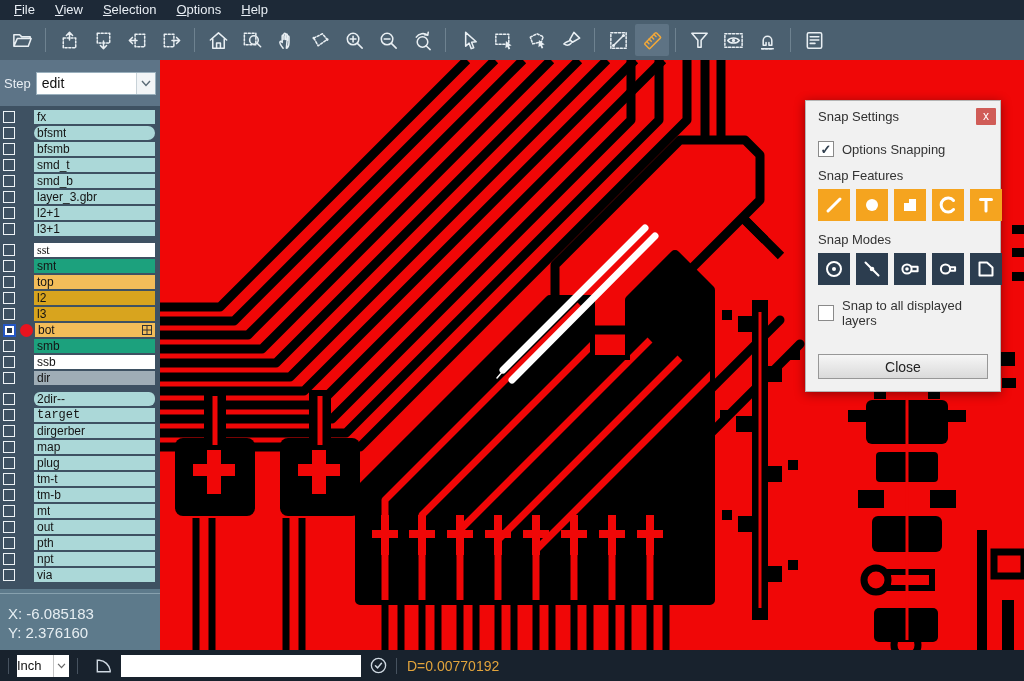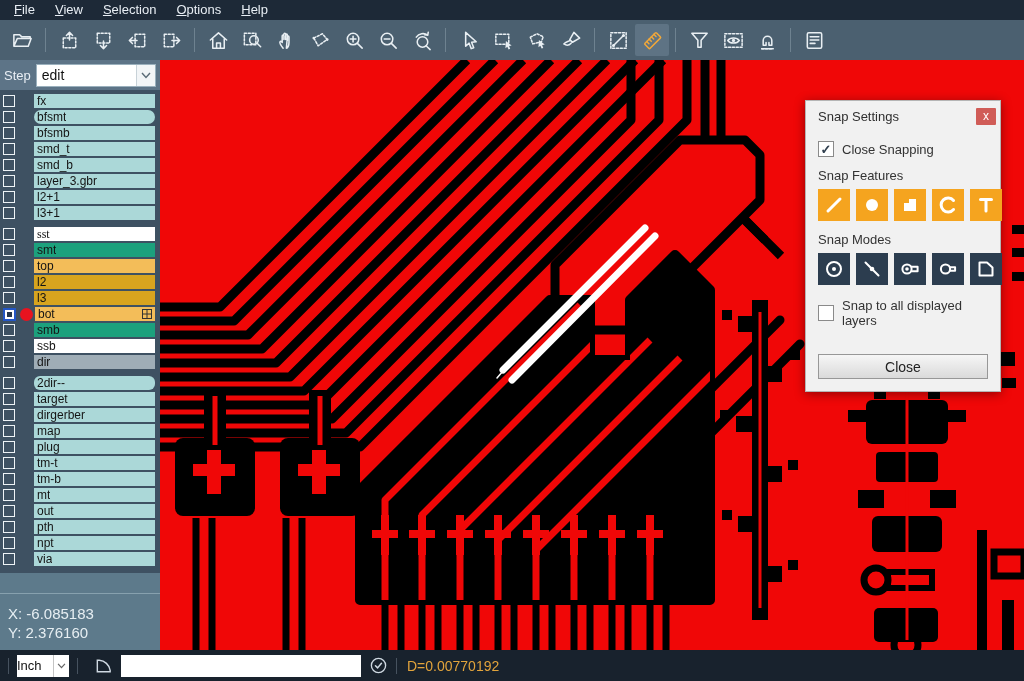--- a/index.html
+++ b/index.html
@@ -11,21 +11,21 @@
   .menu-item::first-letter{text-decoration:underline}
   
   .toolbar{height:40px;background:#4b6070;display:flex;align-items:center;padding-left:5px}
   .tbtn{width:34px;height:32px;display:flex;align-items:center;justify-content:center;border-radius:2px;flex:0 0 auto}
   .tbtn.active{background:#5e7384}
   .tbtn svg{stroke:#e9eff3;fill:none;stroke-width:1.6;stroke-linecap:round;stroke-linejoin:round}
   .tbtn.orange svg{stroke:#f0a73a}
   .tsep{width:1px;height:24px;background:#6e8290;margin:0 6px;flex:0 0 auto}
   
   .sidebar{position:absolute;left:0;top:60px;width:160px;bottom:31px;background:#3e5162;display:flex;flex-direction:column}
-  .stepbar{height:30px;background:#5d7487;display:flex;align-items:center;padding:0 4px;flex:0 0 auto}
+  .stepbar{height:46px;background:#5d7487;display:flex;align-items:center;padding:0 4px;flex:0 0 auto}
   .step-label{color:#e8eef4;font-size:13px;margin-right:5px}
   .step-select{flex:1;height:21px;background:#fff;display:flex;align-items:center;border:1px solid #9ab0bd}
   .step-select .val{flex:1;font-size:14px;color:#111;padding-left:5px}
   .step-select .chev{width:18px;height:100%;display:flex;align-items:center;justify-content:center;border-left:1px solid #c8d2d8;background:#f2f5f7}
   .layer-list{padding-top:4px}
   .layer-group{display:flex;flex-direction:column;gap:2px;margin-bottom:7px}
   .layer-row{display:flex;align-items:center;height:14px}
   .lcheck{width:10px;height:10px;border:1.5px solid #eef3f6;margin:0 2px 0 3px;flex:0 0 auto}
   .layer-row.active .lcheck{border:2px solid #2457c5;background:#fff;width:9px;height:9px;position:relative}
   .layer-row.active .lcheck::after{content:"";position:absolute;left:2px;top:2px;width:5px;height:5px;background:#26374a}
@@ -403,21 +403,21 @@
           <span class="lind"></span>
           <span class="lname" style="background: rgb(171, 216, 216); border-radius: 6px;">
             <span class="lname-text">2dir--</span>
 
           </span>
         </div>
 
         <div class="layer-row">
           <span class="lcheck"></span>
           <span class="lind"></span>
-          <span class="lname" style="background: rgb(171, 216, 216);">
+          <span class="lname" style="background: rgb(171, 216, 216); font-family: Liberation Mono, monospace;">
             <span class="lname-text">target</span>
 
           </span>
         </div>
 
         <div class="layer-row">
           <span class="lcheck"></span>
           <span class="lind"></span>
           <span class="lname" style="background: rgb(171, 216, 216);">
             <span class="lname-text">dirgerber</span>
@@ -657,21 +657,21 @@
 <div class="snap-dialog">
   <div class="sd-title">
     <span class="sd-title-text">Snap Settings</span>
     <span class="sd-close">x</span>
   </div>
   <div class="sd-body">
     <div class="sd-checkrow">
       <span class="sd-check">
           <span>✓</span>
         </span>
-      <span class="sd-checklabel">Close Snapping</span>
+      <span class="sd-checklabel">Options Snapping</span>
     </div>
     <div class="sd-seclabel">Snap Features</div>
     <div class="sd-btnrow">
       <div class="sd-fbtn">
           <svg width="24" height="24" viewBox="0 0 24 24">
             <path d="M6 18 L18 6" stroke-width="3"></path>
           </svg>
         </div>
       <div class="sd-fbtn">
           <svg width="24" height="24" viewBox="0 0 24 24">

